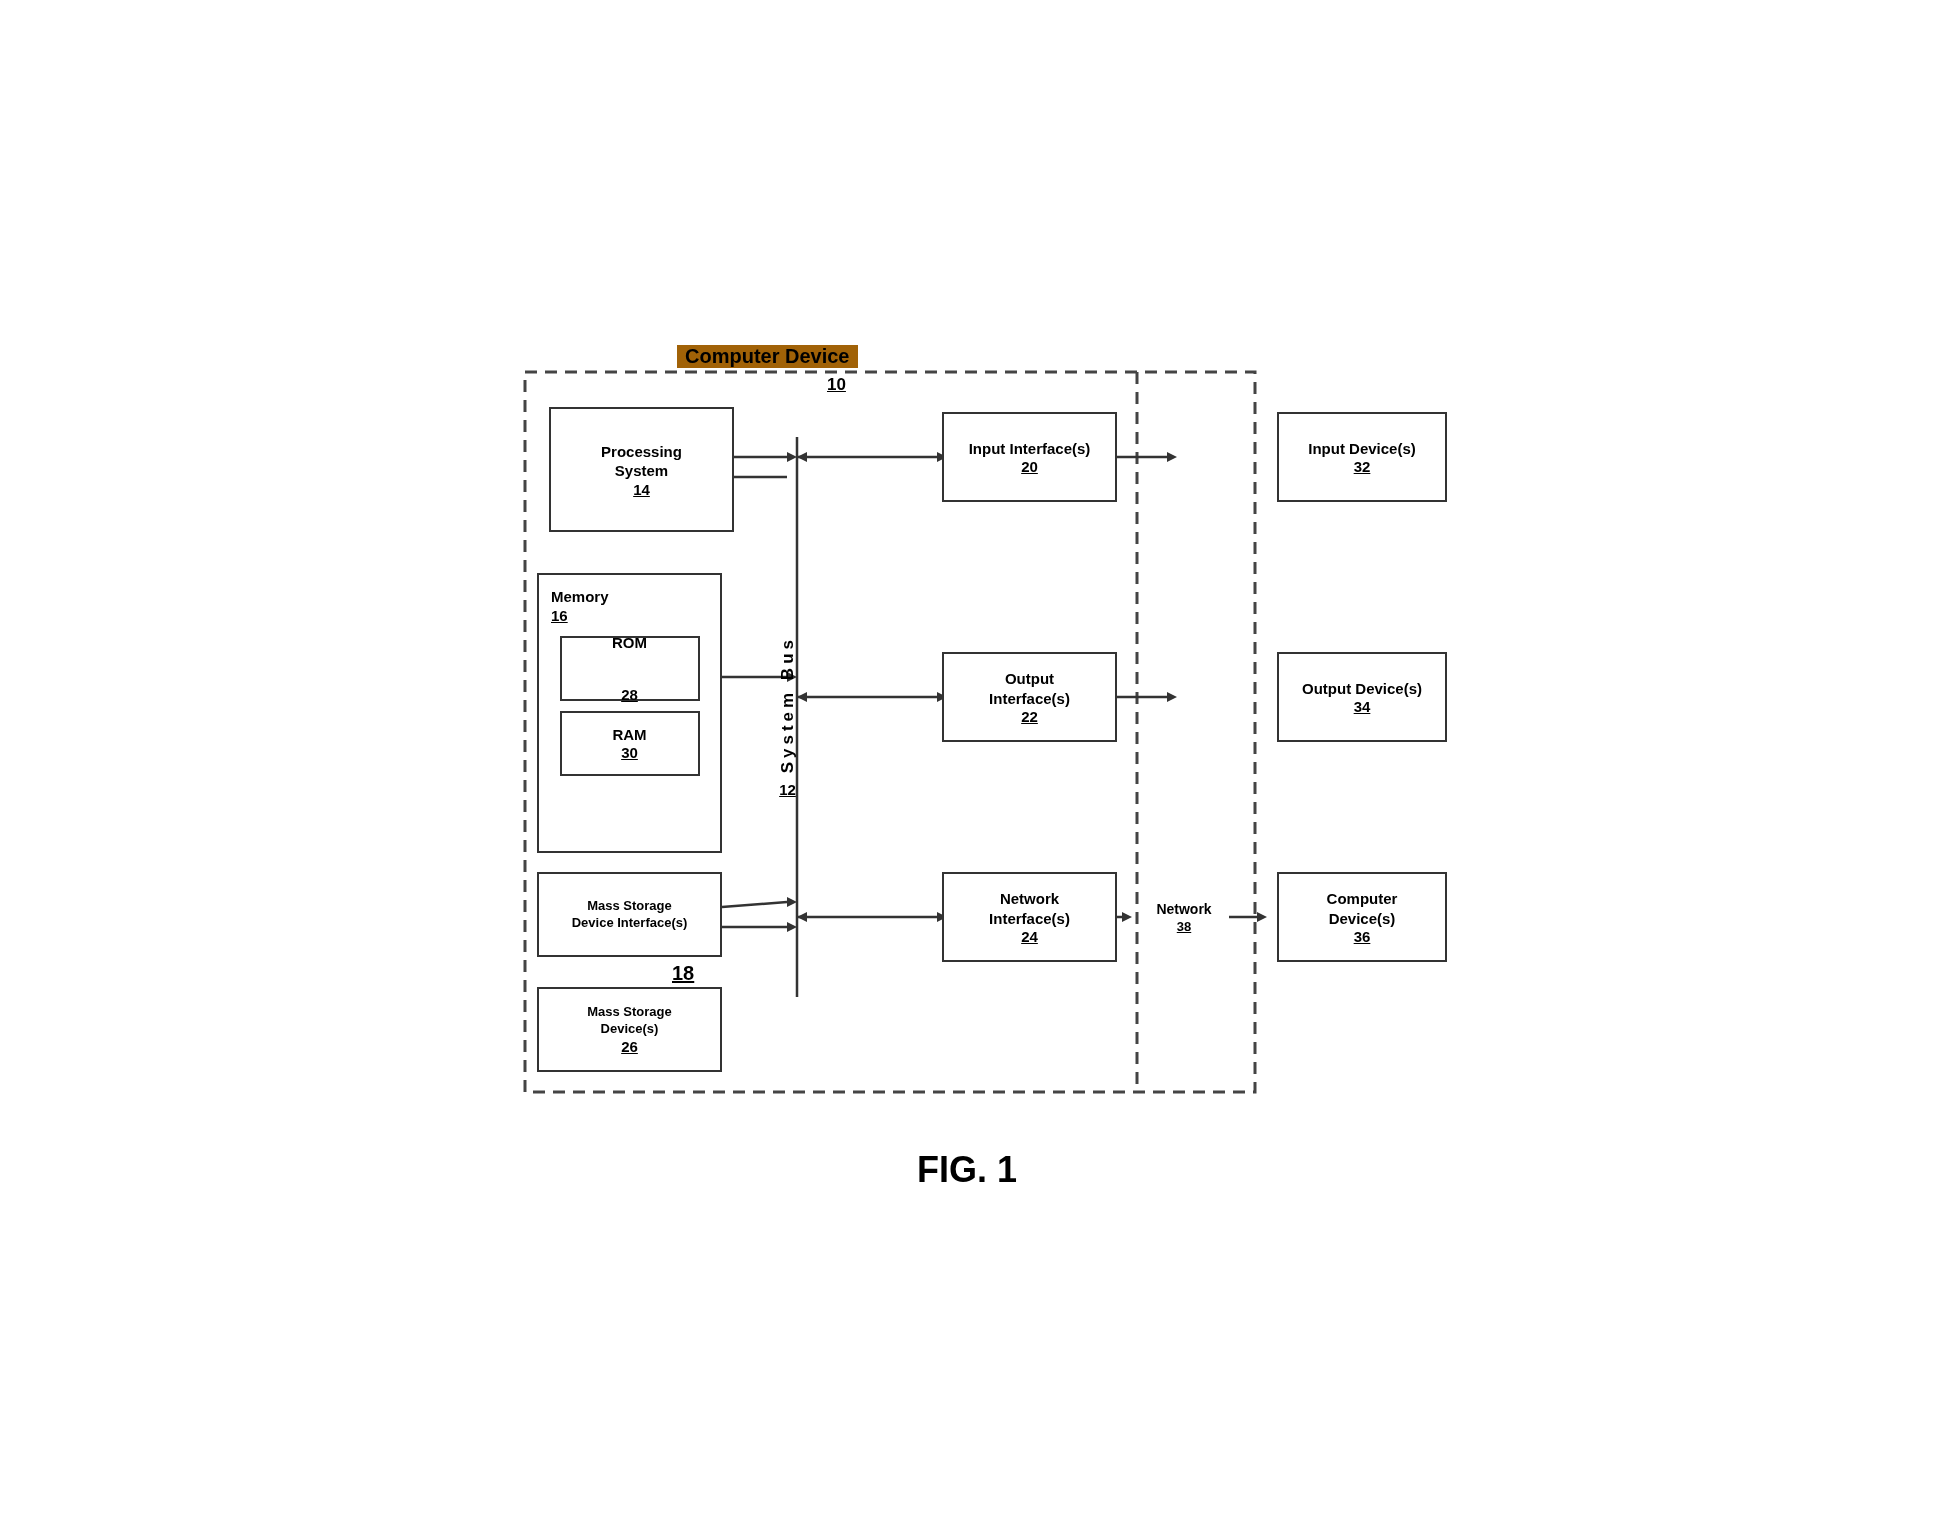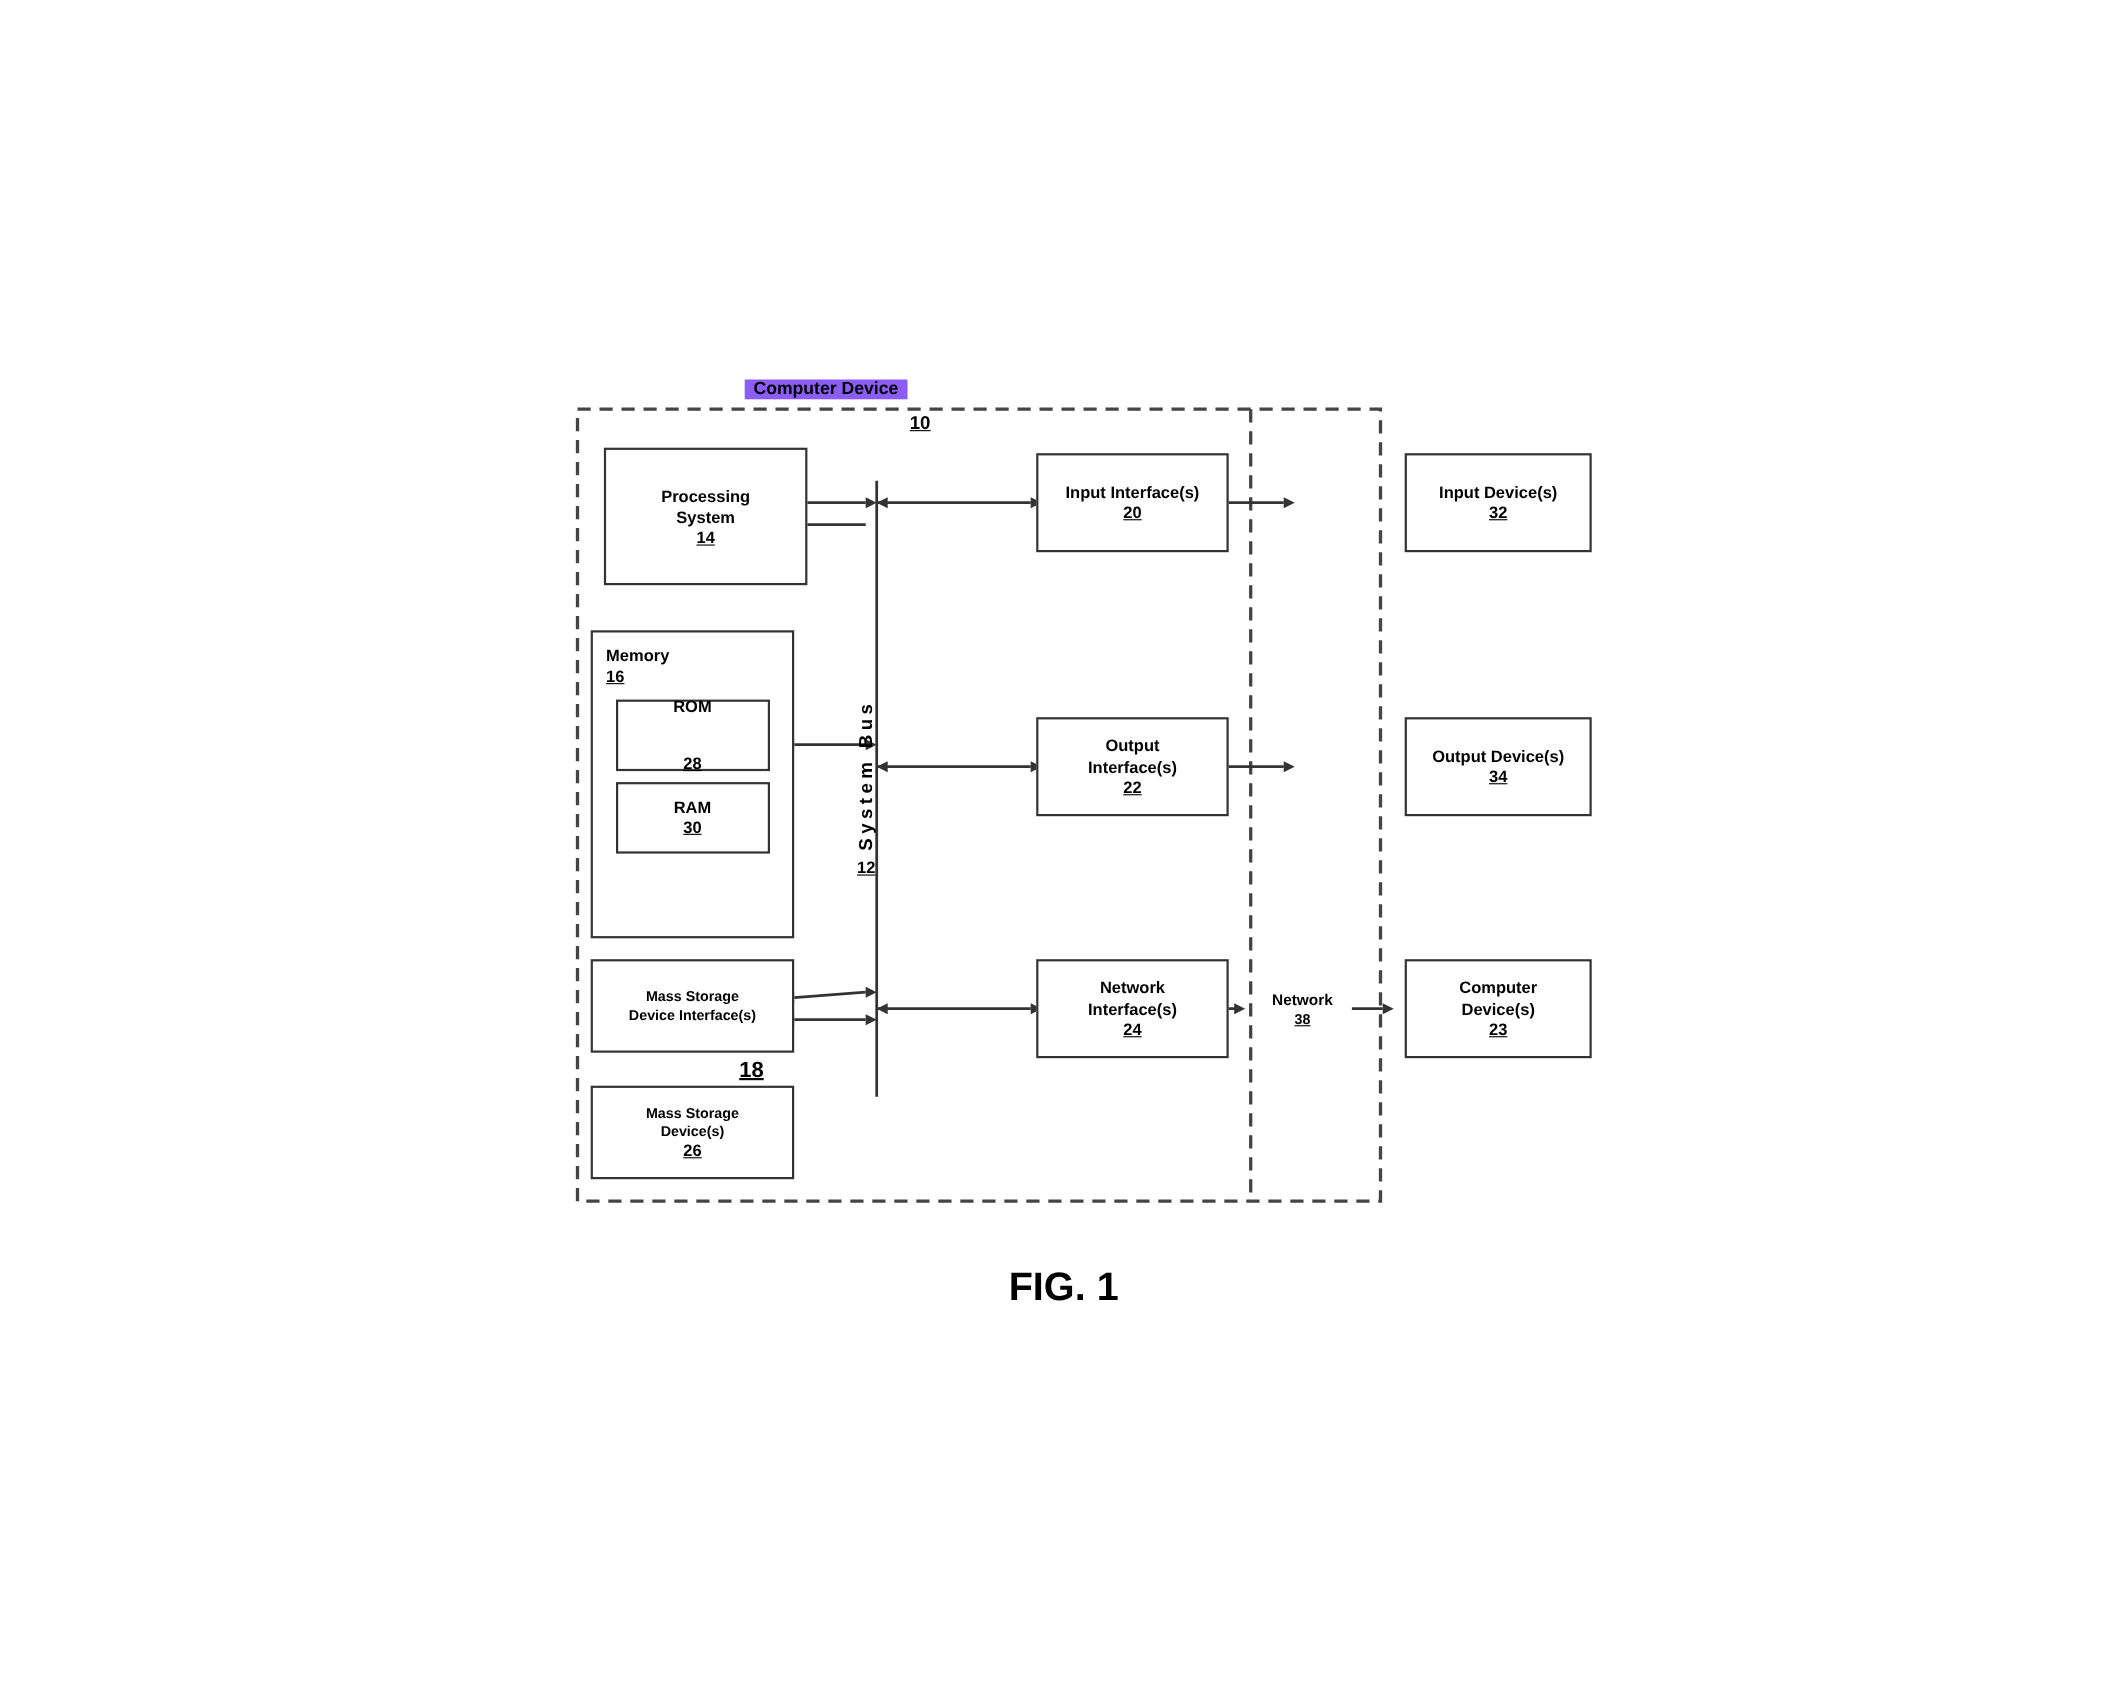--- a/index.html
+++ b/index.html
@@ -117,21 +117,21 @@
       <polygon points="605,575 615,580 605,585" fill="#333"></polygon>
 
       <line x1="680" y1="580" x2="740" y2="580" stroke="#333" stroke-width="2.5"></line>
       <polygon points="740,575 750,580 740,585" fill="#333"></polygon>
       <polygon points="683,575 673,580 683,585" fill="#333"></polygon>
 
       <line x1="205" y1="140" x2="270" y2="140" stroke="#333" stroke-width="2.5"></line>
       <polygon points="205,135 195,140 205,145" fill="#333"></polygon>
     </svg>
 
-    <div style="position:absolute;top:8px;left:160px;font-size:16px;font-weight:bold;background:#8b5cf6;padding:0 8px;">
+    <div style="position:absolute;top:8px;left:160px;font-size:20px;font-weight:bold;background:#a16207;padding:0 8px;">
       
       Computer Device
     </div>
     <div style="position:absolute;top:38px;left:310px;font-size:17px;text-decoration:underline;font-weight:bold;background:#fff;">
       10
     </div>
 
     <div class="abs-box" style="left:32px;top:70px;width:185px;height:125px;">
       <span class="lbl">Processing<br>System</span>
       <span class="num">14</span>
@@ -195,21 +195,21 @@
       <span class="num">32</span>
     </div>
 
     <div class="abs-box" style="left:760px;top:315px;width:170px;height:90px;">
       <span class="lbl">Output Device(s)</span>
       <span class="num">34</span>
     </div>
 
     <div class="abs-box" style="left:760px;top:535px;width:170px;height:90px;">
       <span class="lbl">Computer<br>Device(s)</span>
-      <span class="num">23</span>
+      <span class="num">36</span>
     </div>
 
   </div>
 
   <div class="fig-caption">
     <span>FIG. 1</span>
   </div>
 
 </div>
 

